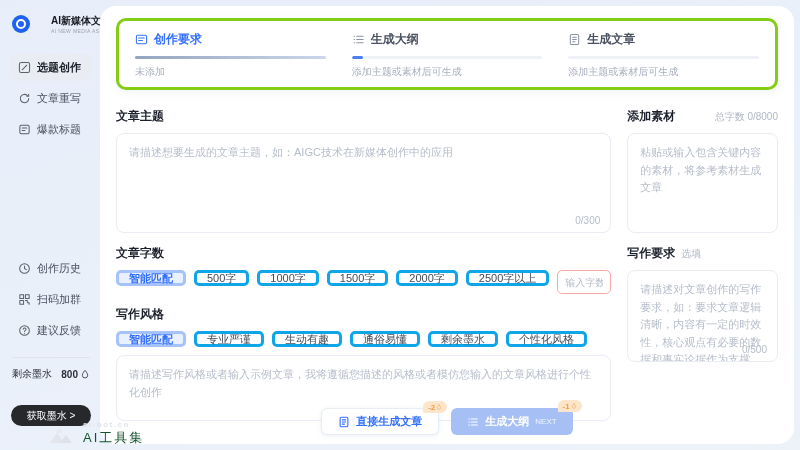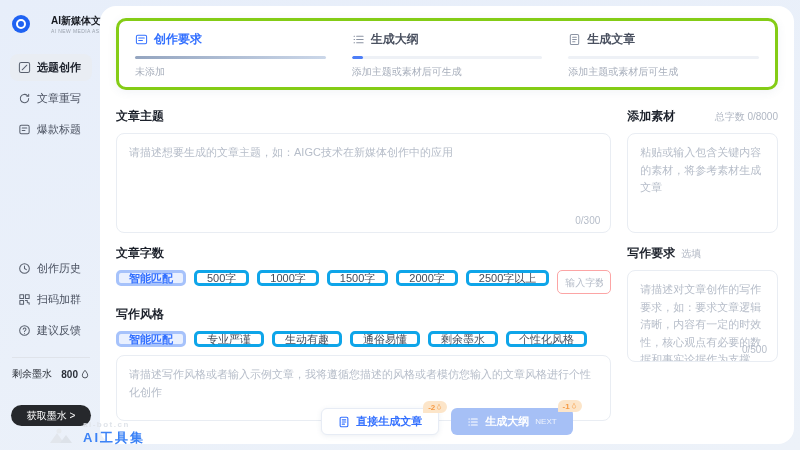--- a/index.html
+++ b/index.html
@@ -62,21 +62,21 @@
   .btn-outline svg { stroke:#3370ff; }
   .btn-primary { background:#a6c0f6; color:#fff; }
   .btn-primary svg { stroke:#fff; }
   .next-label { font-size:8px; color:rgba(255,255,255,.8); font-weight:normal; }
   .badge { position:absolute; top:-8px; right:-9px; background:#fce5c9; color:#f69a43; font-size:8px; font-weight:bold; padding:1.5px 5px; border-radius:7px 7px 7px 1px; display:flex; align-items:center; gap:1px; }
   .badge svg { width:6px; height:8px; stroke:#f69a43; fill:none; stroke-width:1.2; }
   
   .watermark { position:absolute; left:50px; bottom:3px; display:flex; align-items:flex-end; gap:7px; z-index:5; pointer-events:none; }
   .wm-logo svg { width:26px; height:16px; }
   .wm-texts .wm-small { font-size:8px; font-weight:bold; letter-spacing:1.5px; color:#e0e4ea; }
-  .wm-texts .wm-big { font-size:13px; font-weight:bold; letter-spacing:2px; color:#3b82f6; }
+  .wm-texts .wm-big { font-size:13px; font-weight:normal; letter-spacing:2px; color:#14532d; }
 </style>
 </head>
 <body>
 
 <div class="sidebar">
   <div class="logo-row">
     <div class="logo-circle"></div>
     <div class="logo-text">
       <div class="app-name">AI新媒体文章</div>
       <div class="app-tagline">AI NEW MEDIA ASSISTANT</div>

